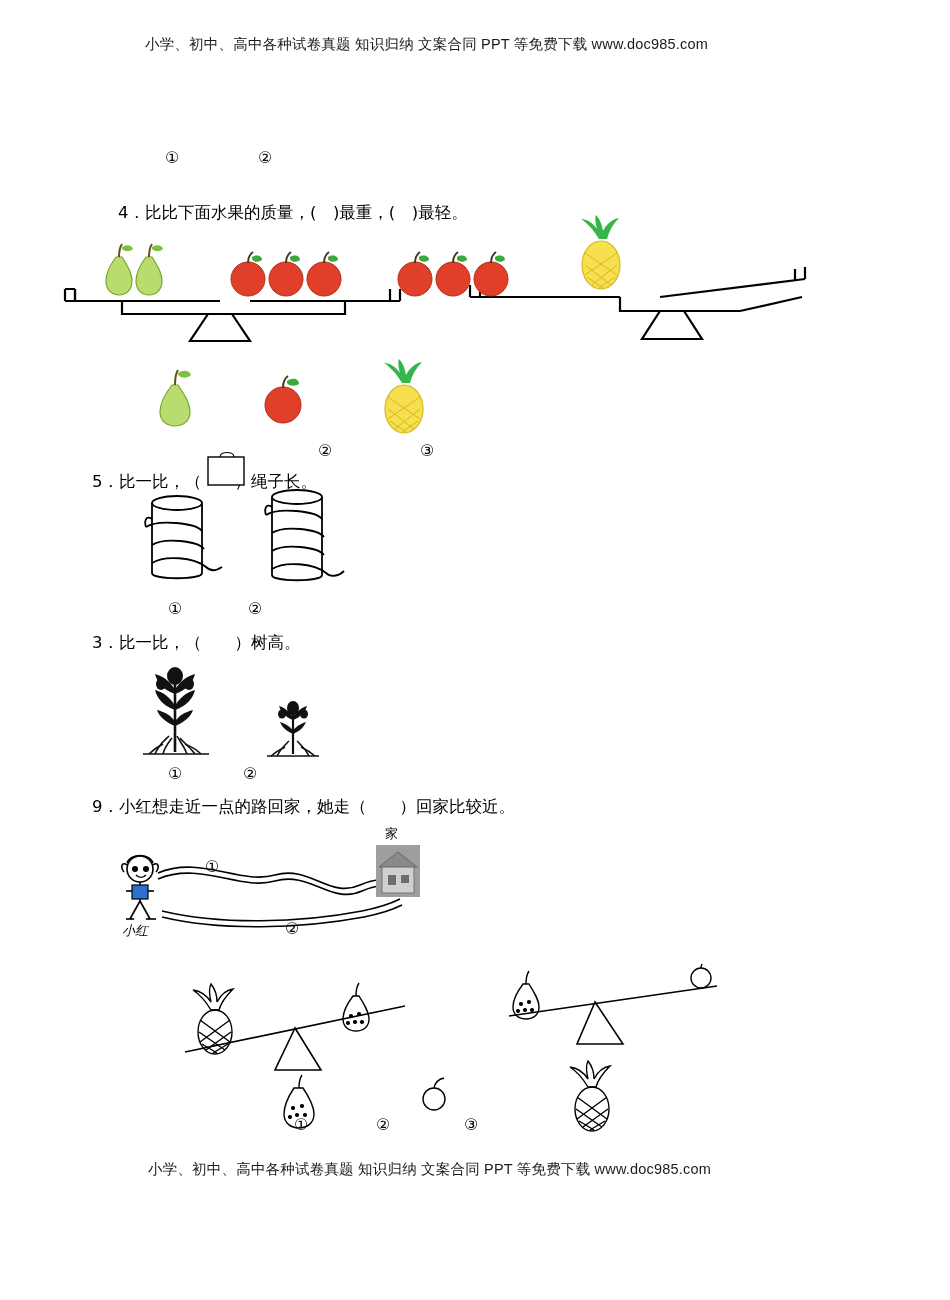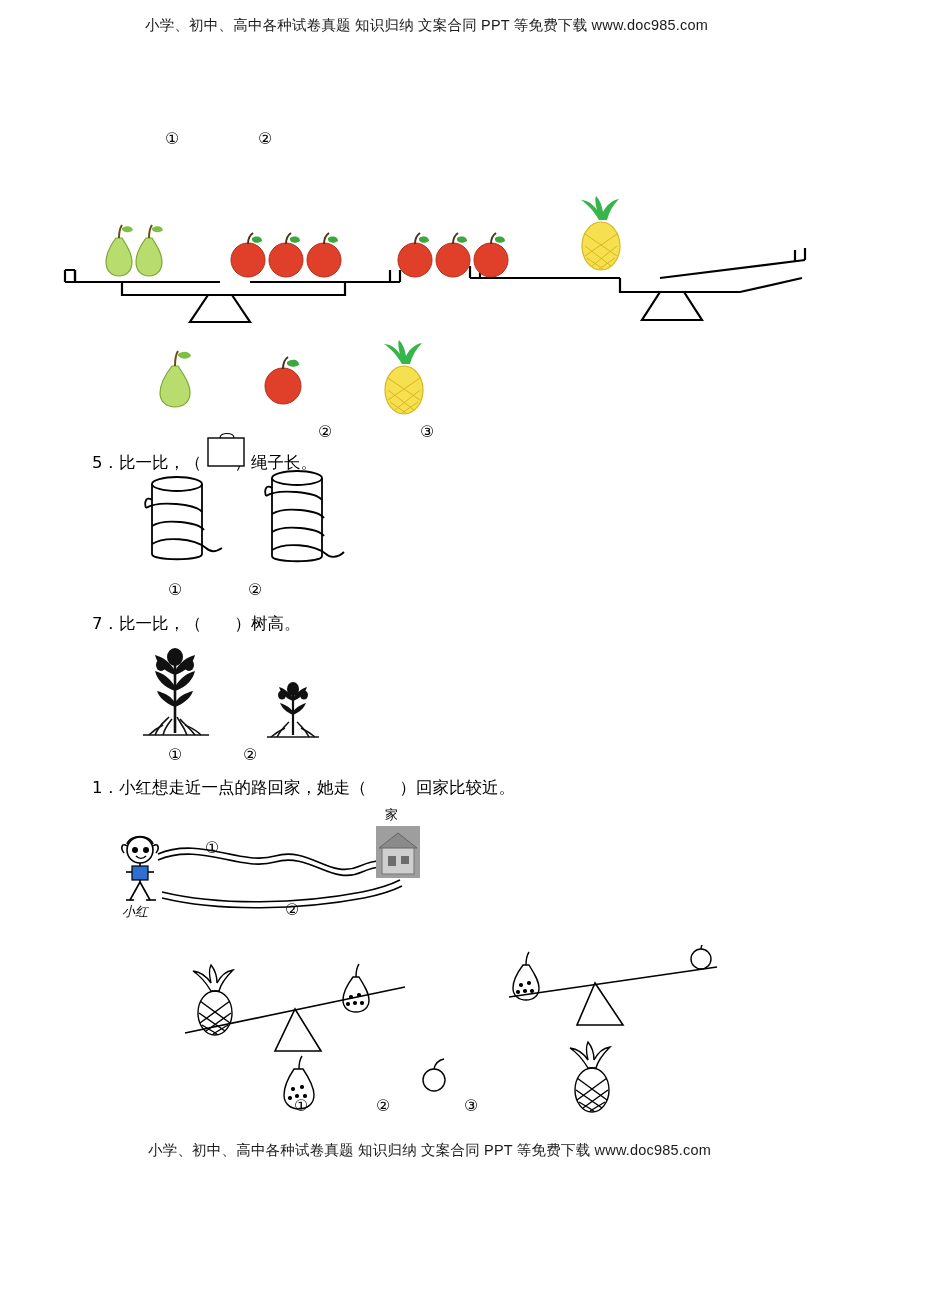--- a/index.html
+++ b/index.html
@@ -4,21 +4,21 @@
 <style>
   html,body{margin:0;padding:0;}
   body{
     width:950px;height:1300px;
     background:#ffffff;
     font-family:"Liberation Serif", serif;
     color:#000;
     position:relative;
     overflow:hidden;
   }
-  .page{position:relative;width:950px;height:990px;}
+  .page{position:relative;width:950px;height:990px;margin-top:19px;}
 
   .watermark{
     position:absolute;
     font-family:"Liberation Sans", sans-serif;
     font-size:14.5px;
     color:#1a1a1a;
     white-space:nowrap;
     letter-spacing:0.2px;
   }
   .wm-top{left:145px;top:16px;}
@@ -49,20 +49,21 @@
 </head>
 <body>
 
 <div class="page">
 
   <div class="watermark wm-top">小学、初中、高中各种试卷真题 知识归纳 文案合同 PPT 等免费下载  www.doc985.com</div>
 
   <div class="circnum" style="left:165px;top:129px;">①</div>
   <div class="circnum" style="left:258px;top:129px;">②</div>
 
+  <div class="qline cjk" style="left:118px;top:183px;">4．比比下面水果的质量，(　)最重，(　)最轻。</div>
 
   <div class="abs" style="left:60px;top:200px;">
     <svg width="790" height="130" viewBox="0 0 790 130">
 
       <g stroke="#000" stroke-width="2.2" fill="none">
 
         <path d="M15,70 L15,82 M15,82 L75,82"></path>
         <path d="M15,70 L5,70 M15,70 L15,82"></path>
         <path d="M5,70 L5,82"></path>
         <path d="M75,82 L160,82"></path>
@@ -204,21 +205,21 @@
         <path d="M142,44 C154,36 188,40 194,48"></path>
         <path d="M142,62 C154,54 188,58 194,66"></path>
         <path d="M142,80 C154,72 184,74 196,84 C200,88 208,88 214,82"></path>
         <path d="M142,18 C136,14 134,20 136,26"></path>
       </g>
     </svg>
   </div>
   <div class="circnum" style="left:168px;top:580px;">①</div>
   <div class="circnum" style="left:248px;top:580px;">②</div>
 
-  <div class="qline cjk" style="left:92px;top:613px;">7．比一比，（　　）树高。</div>
+  <div class="qline cjk" style="left:92px;top:613px;">3．比一比，（　　）树高。</div>
 
   <div class="abs" style="left:125px;top:645px;">
     <svg width="230" height="95" viewBox="0 0 230 95">
       <g fill="#111">
 
         <path d="M50,88 L50,18" stroke="#111" stroke-width="2.6" fill="none"></path>
         <path d="M50,30 C38,26 32,18 30,10 C38,12 46,18 50,26 Z"></path>
         <path d="M50,30 C62,26 68,18 70,10 C62,12 54,18 50,26 Z"></path>
         <path d="M50,46 C38,42 32,34 30,26 C38,28 46,34 50,42 Z"></path>
         <path d="M50,46 C62,42 68,34 70,26 C62,28 54,34 50,42 Z"></path>
@@ -252,21 +253,21 @@
           <path d="M146,92 C152,87 156,85 160,83"></path>
           <path d="M190,92 C184,87 180,85 176,83"></path>
         </g>
         <path d="M142,92 L194,92" stroke="#111" stroke-width="1.5" fill="none"></path>
       </g>
     </svg>
   </div>
   <div class="circnum" style="left:168px;top:745px;">①</div>
   <div class="circnum" style="left:243px;top:745px;">②</div>
 
-  <div class="qline cjk" style="left:92px;top:777px;">1．小红想走近一点的路回家，她走（　　）回家比较近。</div>
+  <div class="qline cjk" style="left:92px;top:777px;">9．小红想走近一点的路回家，她走（　　）回家比较近。</div>
 
   <div class="lbl" style="left:385px;top:806px;">家</div>
 
   <div class="abs" style="left:100px;top:820px;">
     <svg width="340" height="100" viewBox="0 0 340 100">
 
       <g stroke="#000" stroke-width="1.6" fill="none">
         <circle cx="40" cy="30" r="13"></circle>
         <path d="M27,24 C30,14 50,14 53,24"></path>
         <path d="M27,26 C22,22 20,28 24,33"></path>

